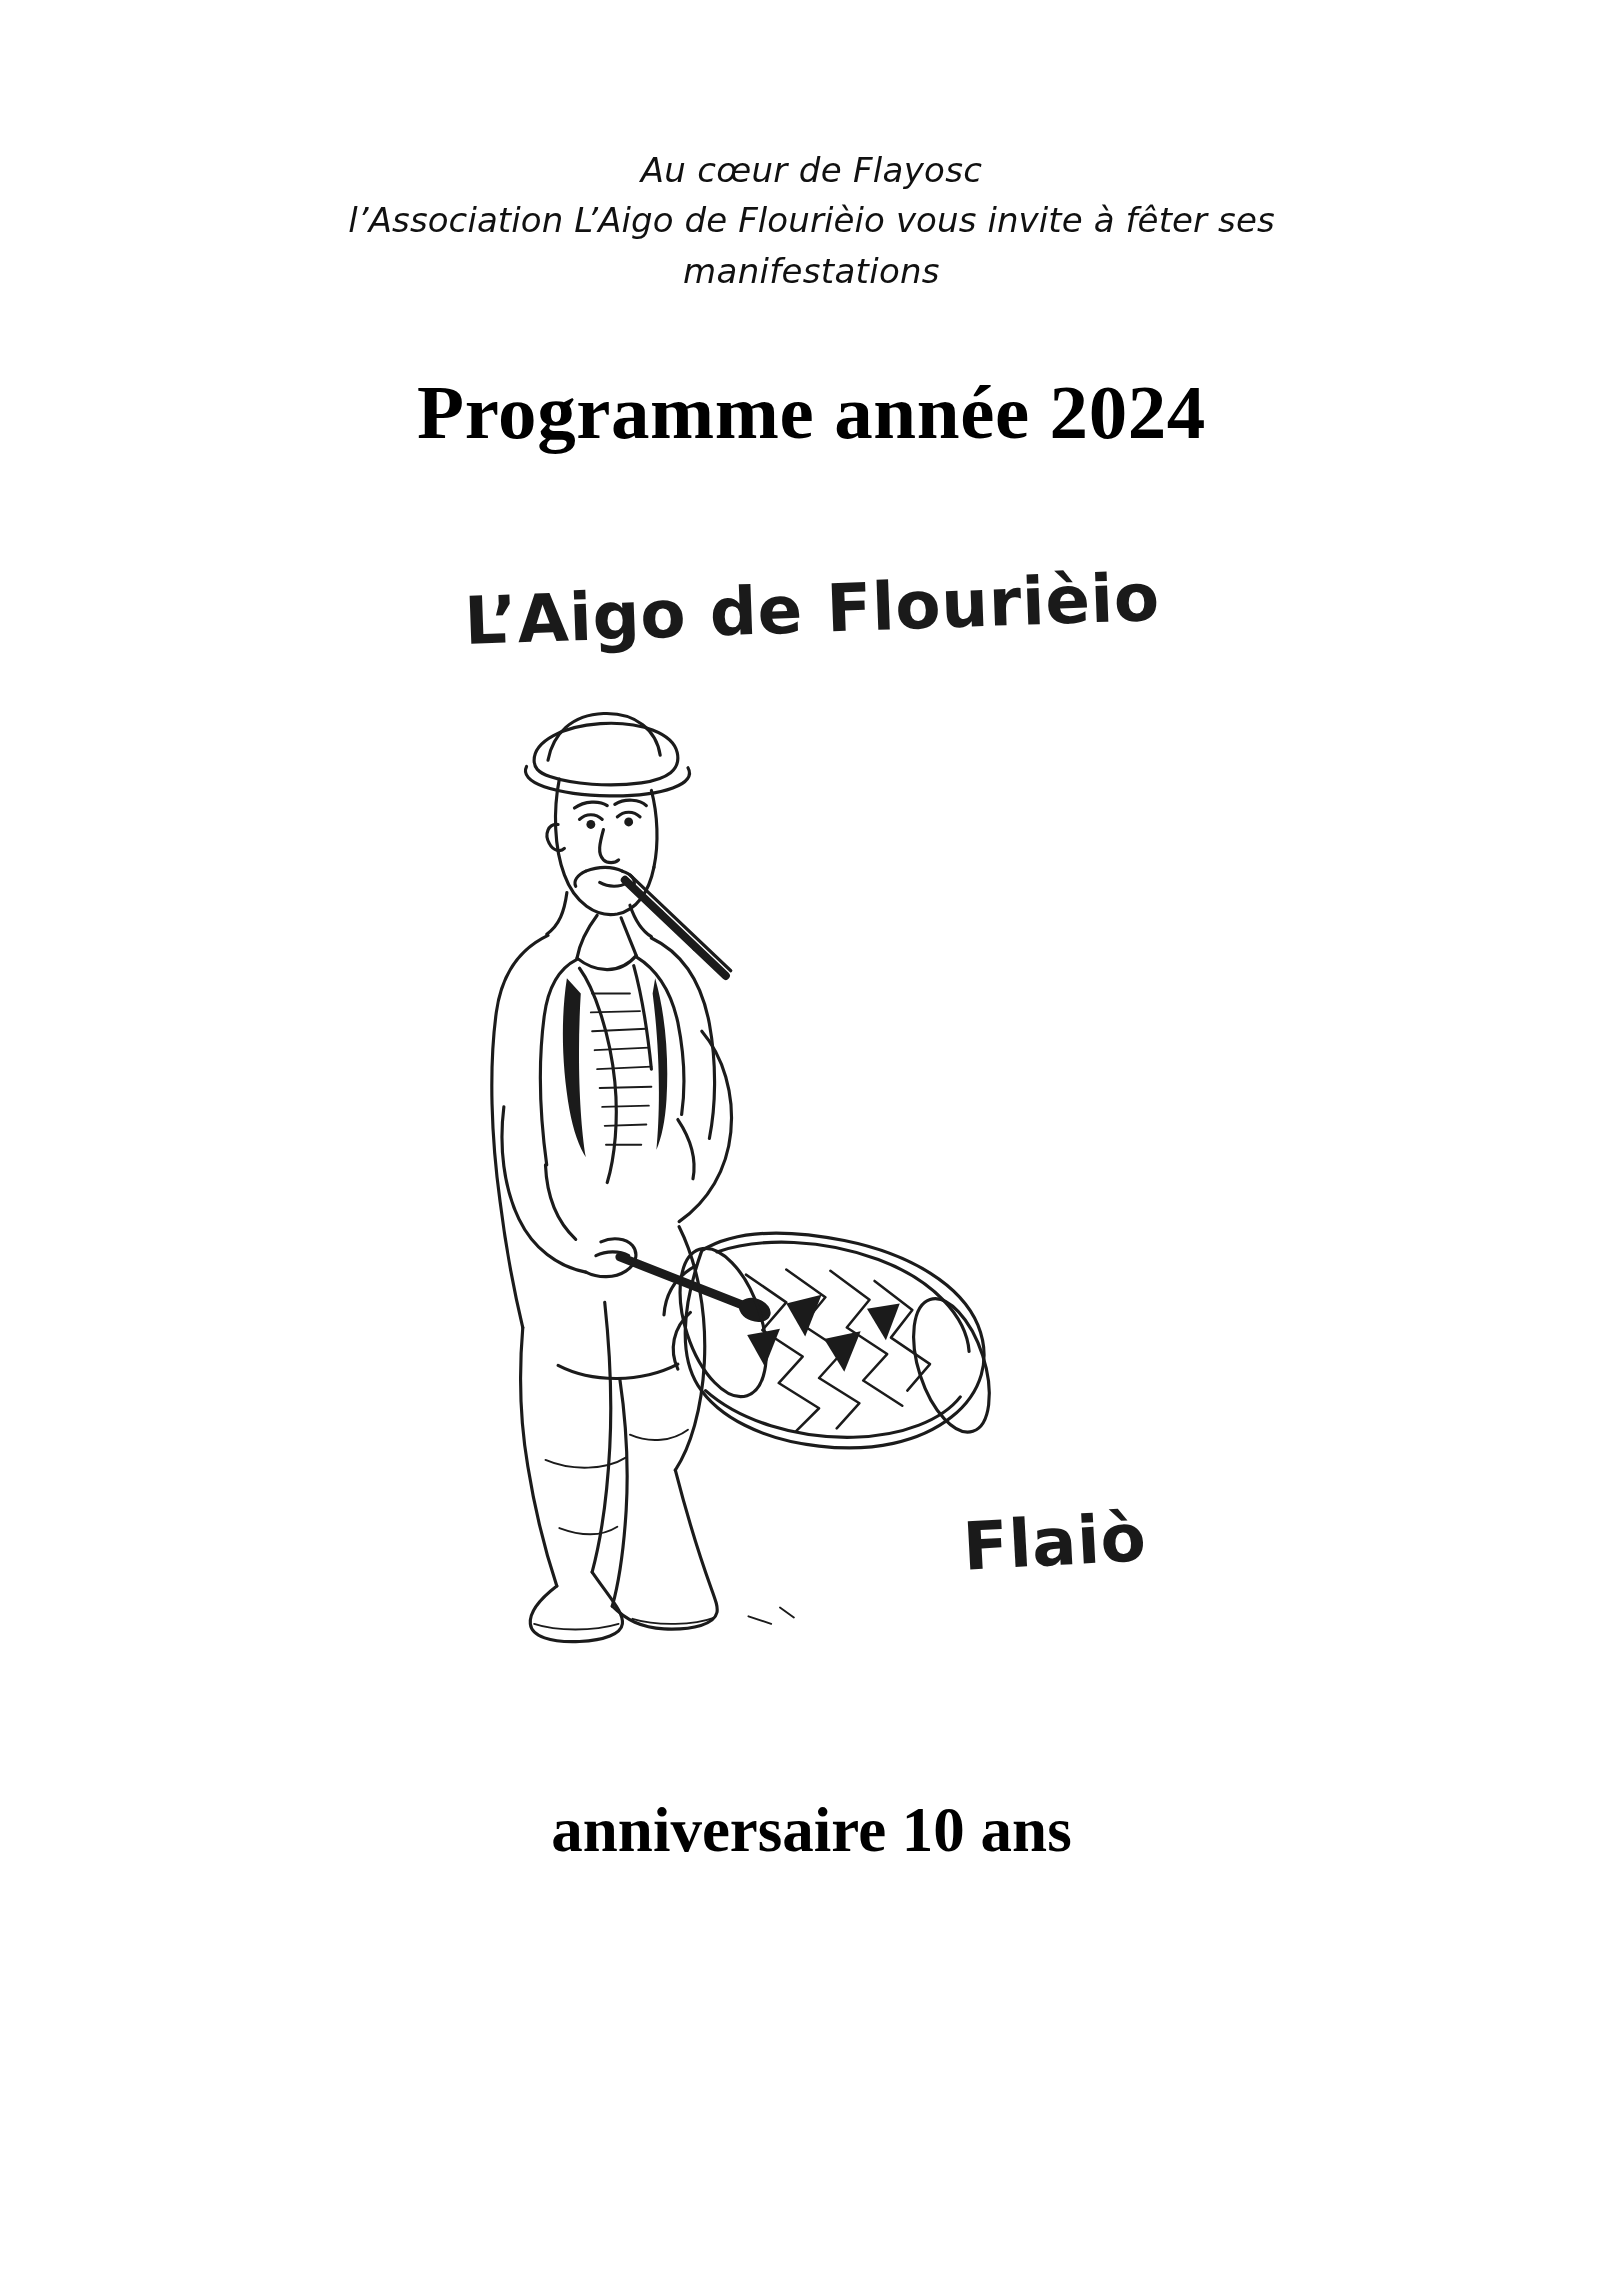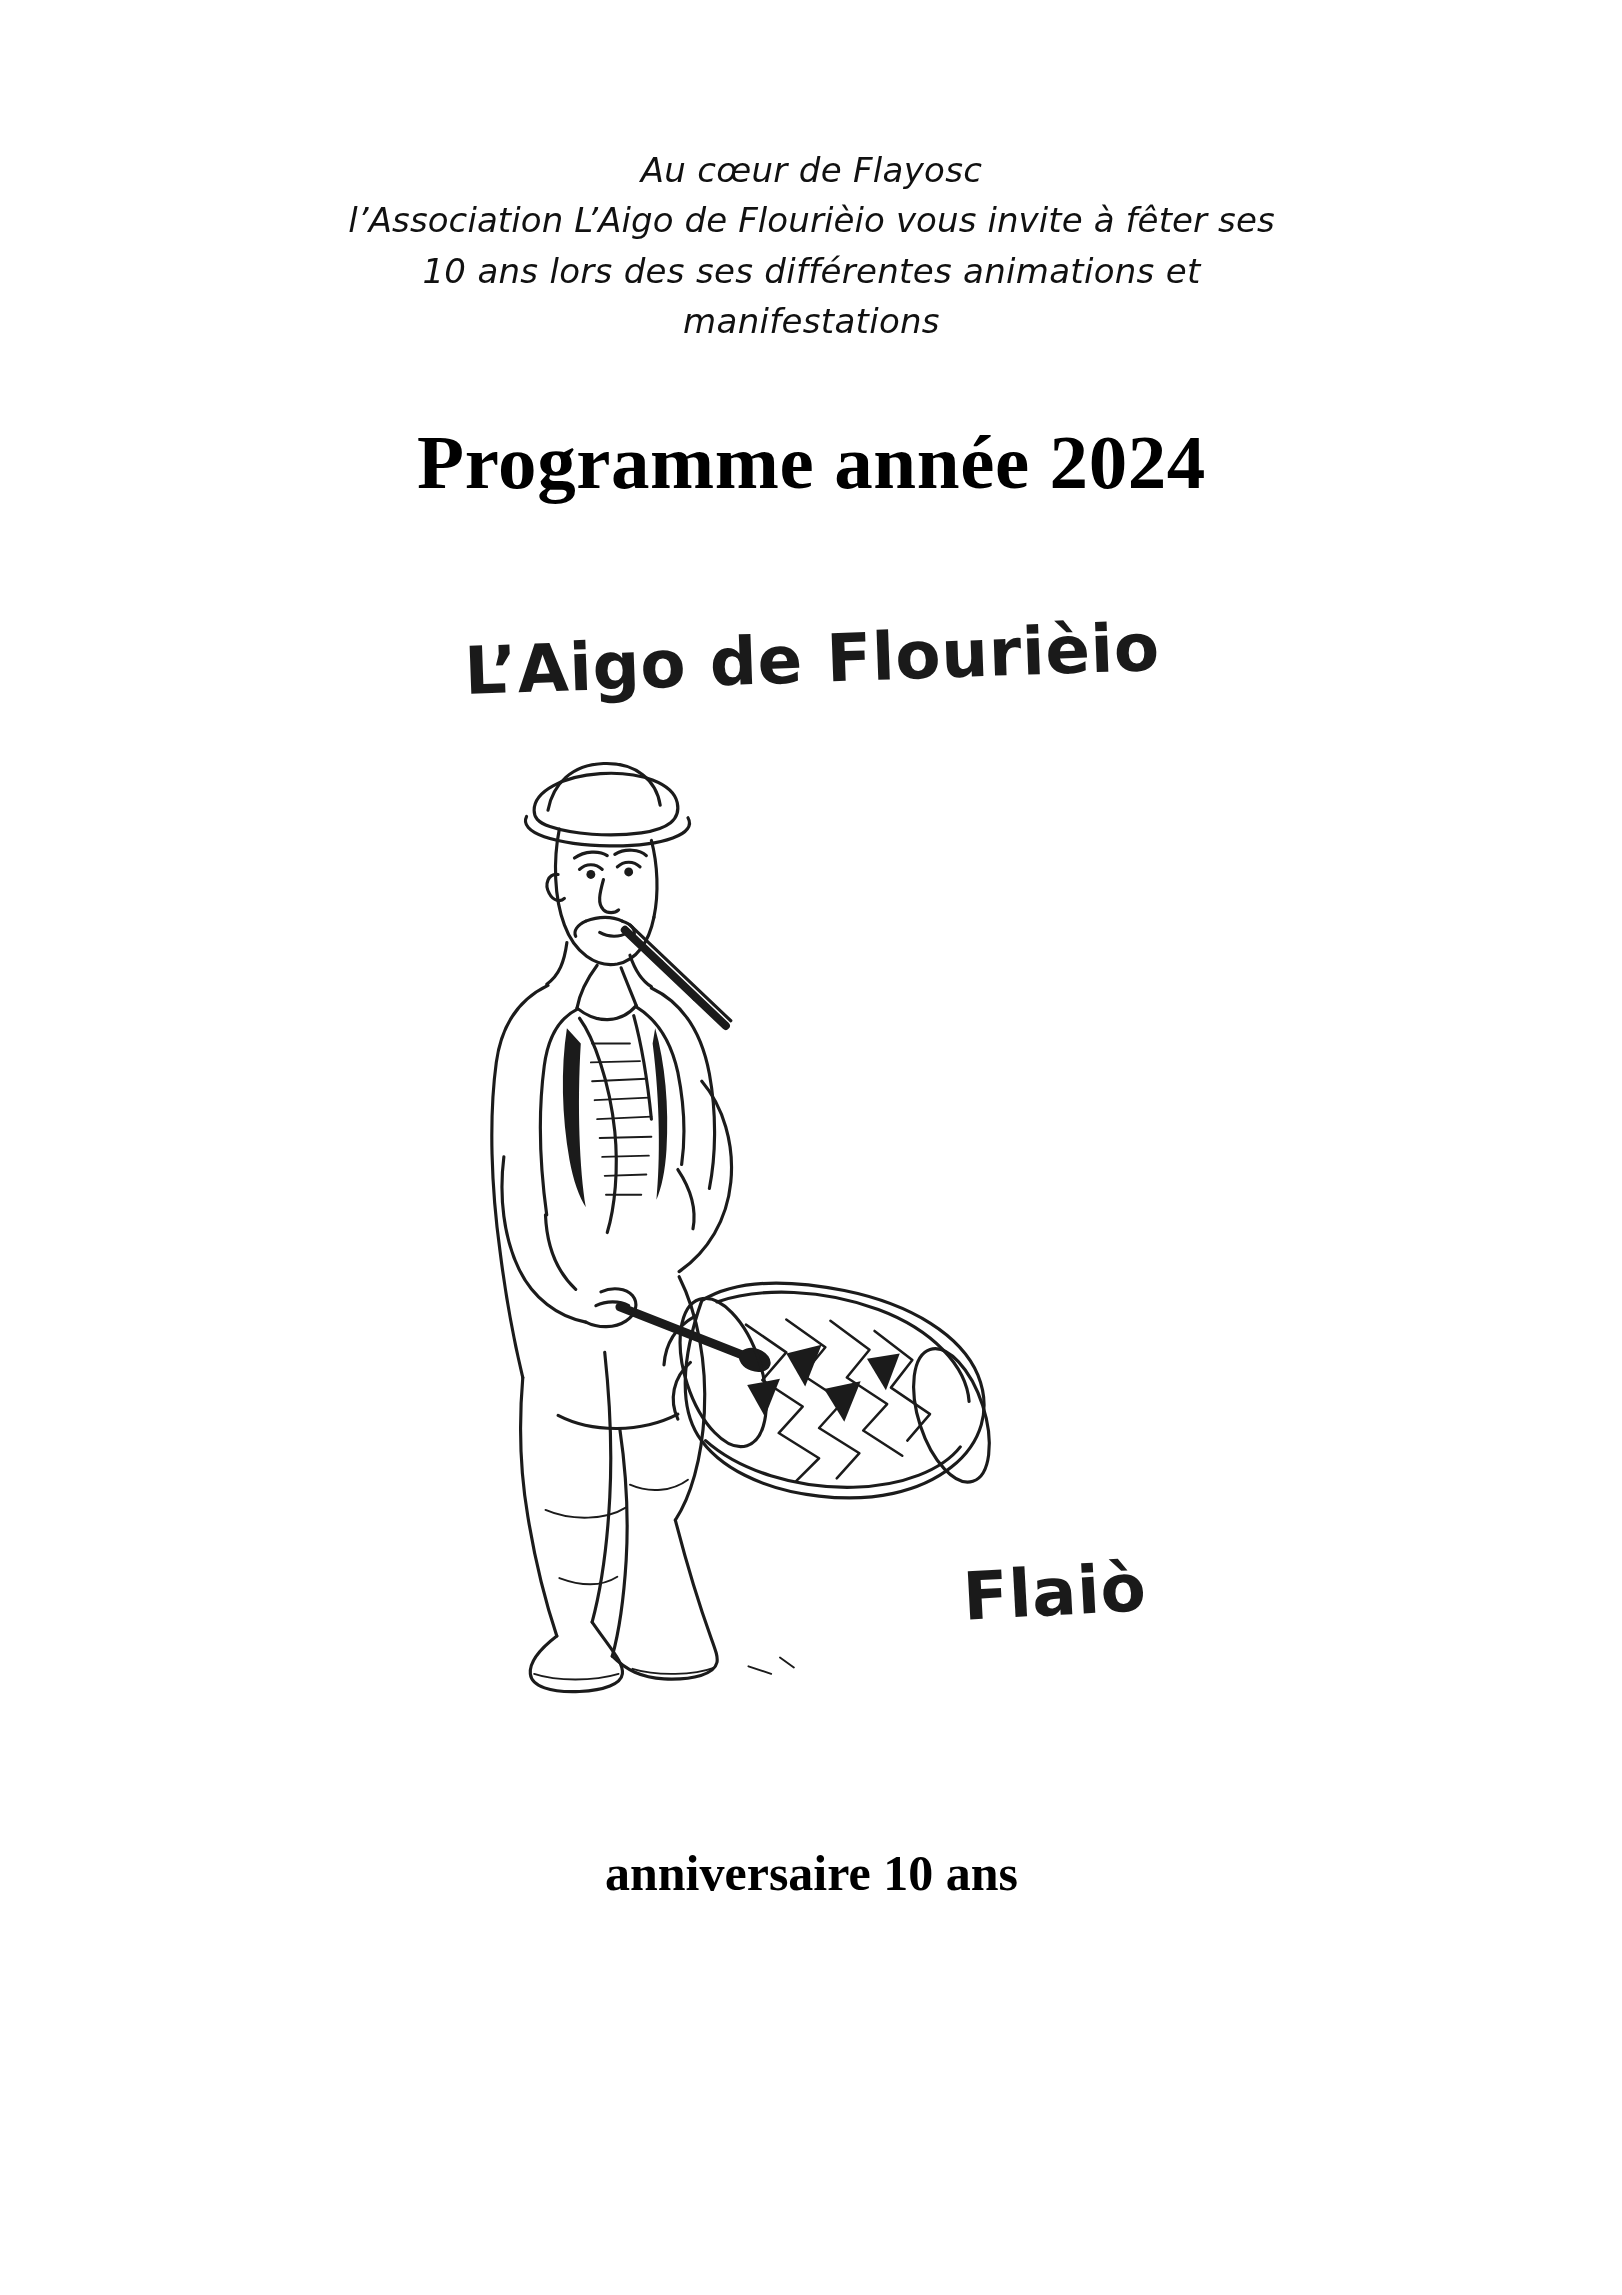--- a/index.html
+++ b/index.html
@@ -90,34 +90,33 @@
     color: #1a1a1a;
     letter-spacing: 0.6px;
     transform: rotate(-3deg);
   }
 
   
   .bottom-title {
     margin-top: 25px;
     font-family: "Liberation Serif", serif;
     font-weight: bold;
-    font-size: 50px;
+    font-size: 63px;
     text-align: center;
     color: #000000;
   }
 </style>
 </head>
 <body>
 
 <div class="page">
 
   <div class="intro">
     <span class="line line-1">Au cœur de Flayosc</span>
     <span class="line line-2">l’Association L’Aigo de Flourièio vous invite à fêter ses</span>
-    <span class="line line-3">10 ans lors des ses différentes animations et</span>
     <span class="line line-4">manifestations</span>
   </div>
 
   <div class="main-title">Programme année 2024</div>
 
   <div class="illustration-wrap">
 
     <svg class="illustration" viewBox="0 0 1480 1930" xmlns="http://www.w3.org/2000/svg" aria-hidden="true">
       <g fill="none" stroke="#1b1b1b" stroke-width="5" stroke-linecap="round" stroke-linejoin="round">
 

